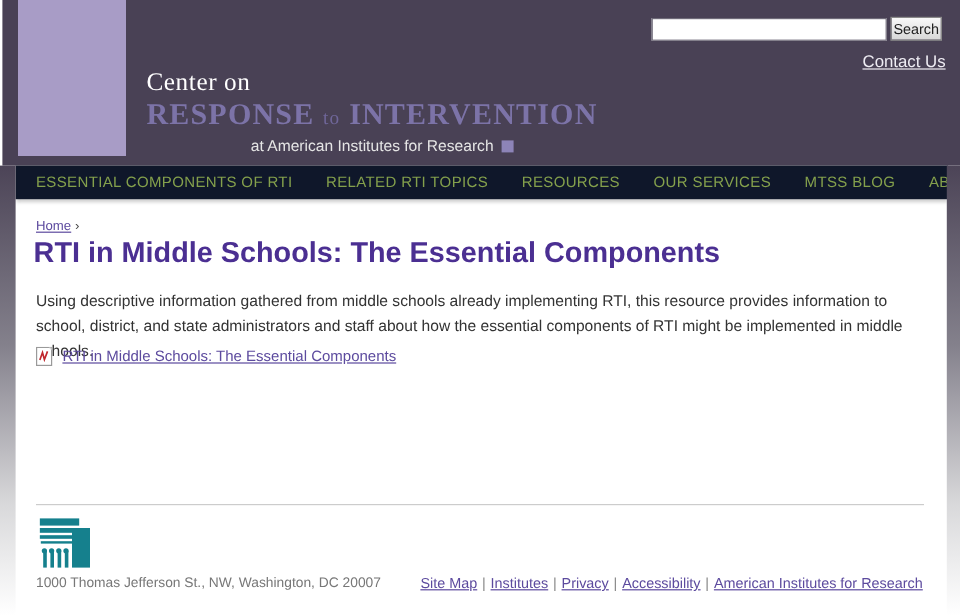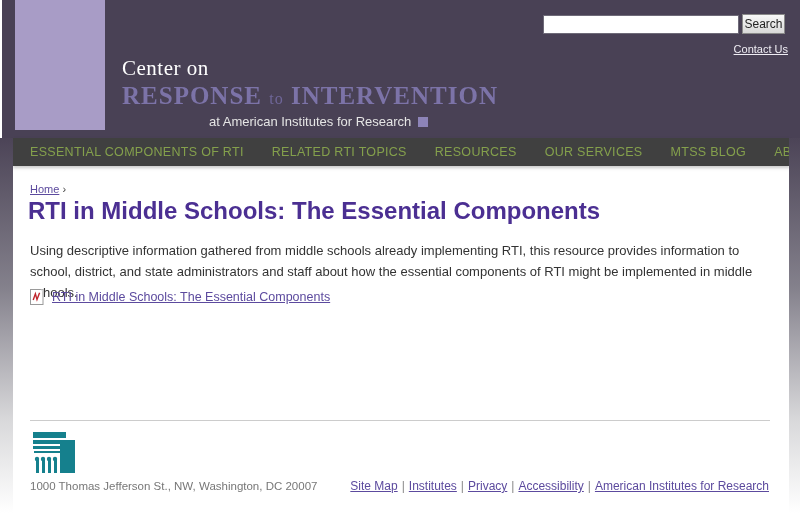--- a/index.html
+++ b/index.html
@@ -8,31 +8,31 @@
 
   .page { position:absolute; left:0; top:0; width:800px; height:513px; }
 
   
   .header { position:absolute; left:2px; top:0; width:800px; height:138px; background:#494155; }
   .accent-strip { position:absolute; left:13px; top:0; width:90px; height:130px; background:#a89cc6; }
   .search-row { position:absolute; left:541px; top:14px; height:20px; display:flex; align-items:center; }
   .search-input { width:196px; height:19px; border:1px solid #6e6a78; background:#fff; font-size:12px; padding:0 4px; margin-right:3px; }
   .search-btn { height:20px; width:43px; font-family:"Liberation Sans", sans-serif; font-size:12px; color:#222;
     background:linear-gradient(#f8f8f8,#d8d8d8); border:1px solid #8a8a8a; cursor:pointer; }
-  .contact { position:absolute; right:14px; top:43px; color:#efedf4; font-size:11px; text-decoration:underline; cursor:pointer; }
+  .contact { position:absolute; right:14px; top:43px; color:#efedf4; font-size:14px; text-decoration:underline; cursor:pointer; }
 
   .logo { position:absolute; left:120px; top:56px; cursor:pointer; }
   .logo-line1 { font-family:"Liberation Serif", serif; font-size:21px; color:#ffffff; letter-spacing:0.5px; }
   .logo-line2 { font-family:"Liberation Serif", serif; font-size:25px; font-weight:bold; color:#7c73a8; letter-spacing:1px; margin-top:1px; }
   .logo-line2 .to { font-size:16px; font-weight:normal; color:#6f6699; }
   .tagline { margin-top:4px; margin-left:87px; font-size:13px; color:#e5e5e5; display:flex; align-items:center; }
   .tagline .sq { display:inline-block; width:10px; height:10px; background:#8d84b8; margin-left:7px; }
 
   
-  .navbar { position:absolute; left:13px; top:138px; width:777px; height:28px; background:#404040;
+  .navbar { position:absolute; left:13px; top:138px; width:777px; height:28px; background:#0f172a;
     display:flex; align-items:center; padding-left:17px; box-shadow:0 2px 3px rgba(100,100,100,0.35); }
   .nav-item { font-size:12.5px; color:#84a04c; letter-spacing:0.3px; margin-right:28px; white-space:nowrap; cursor:pointer; }
 
   
   .strip-left  { position:absolute; left:0; top:138px; width:13px; height:375px;
     background:linear-gradient(to bottom,#4c4457 0%,#84818c 40%,#d8d8da 75%,#ffffff 100%); }
   .strip-right { position:absolute; left:789px; top:138px; width:11px; height:375px;
     background:linear-gradient(to bottom,#4c4457 0%,#84818c 40%,#d8d8da 75%,#ffffff 100%); }
 
   

